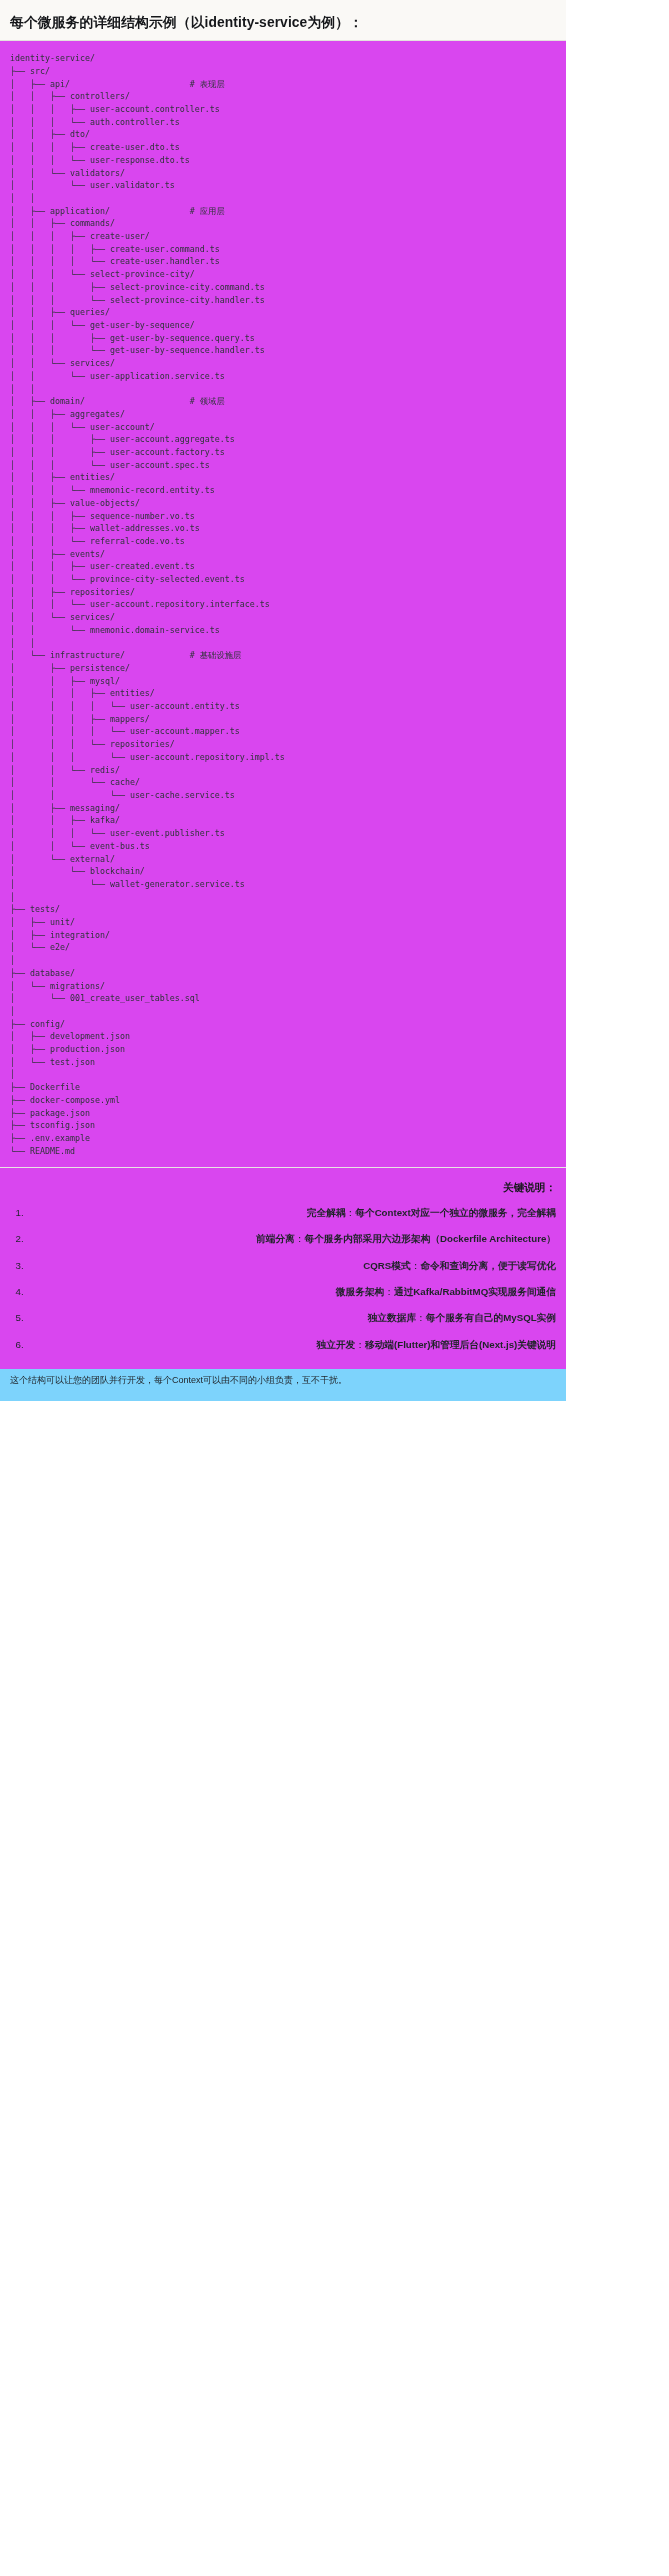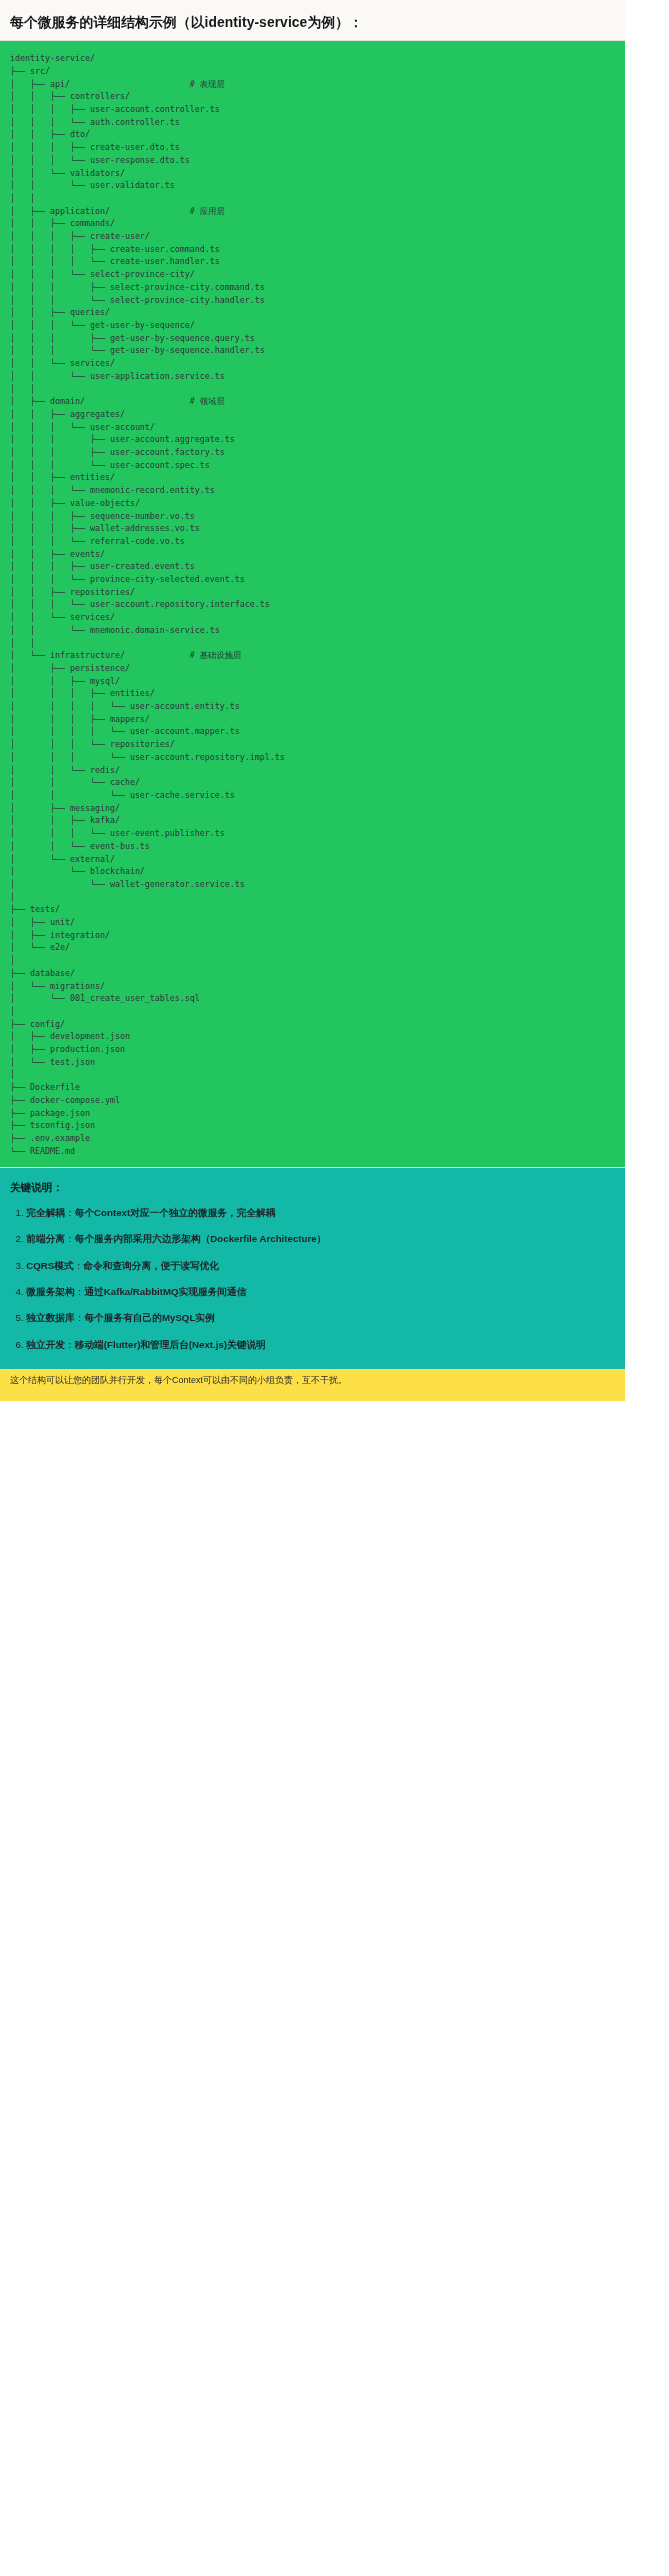--- a/index.html
+++ b/index.html
@@ -8,60 +8,61 @@
     padding: 0;
     background: #ffffff;
   }
   body {
     width: 669px;
     font-family: "Liberation Sans", sans-serif;
     color: #1f2328;
     -webkit-font-smoothing: antialiased;
   }
   .page {
-    width: 625px;
+    width: 566px;
     box-sizing: border-box;
   }
 
   
   .heading-block {
     padding: 13.8px 10px 7.5px 10px;
     background: #faf9f6;
     border-bottom: 0.6px solid #e3e2dd;
   }
   .heading {
     margin: 0;
     font-size: 13.8px;
     line-height: 1.35;
     font-weight: 700;
     letter-spacing: 0.1px;
     color: #15171a;
   }
 
   
   .tree-block {
-    background: #22c55e;
+    background: #d946ef;
     padding: 11.3px 10px 10px 10px;
     border-bottom: 0.6px solid #e8e7e2;
   }
   pre.tree {
     margin: 0;
     font-family: "DejaVu Sans Mono", "Liberation Mono", monospace;
     font-size: 8.3px;
     line-height: 12.7px;
     color: #2e3338;
     white-space: pre;
     tab-size: 4;
     overflow: visible;
   }
 
   
   .notes-block {
     padding: 12.5px 10px 6.3px 10px;
-    background: #14b8a6;
+    background: #d946ef;
+    text-align: right;
   }
   .notes-title {
     margin: 0 0 10px 0;
     font-size: 10.6px;
     font-weight: 700;
     color: #15171a;
   }
   ol.notes-list {
     margin: 0;
     padding: 0 0 0 16.3px;
@@ -81,21 +82,21 @@
   }
   .note-sep {
     font-weight: 400;
   }
   .note-desc {
     font-weight: 700;
   }
 
   .closing-block {
     padding: 3.8px 10px 13.8px 10px;
-    background: #fde047;
+    background: #7dd3fc;
   }
   .closing {
     margin: 0;
     font-size: 9px;
     line-height: 1.6;
     color: #1f2328;
   }
 </style>
 </head>
 <body>

